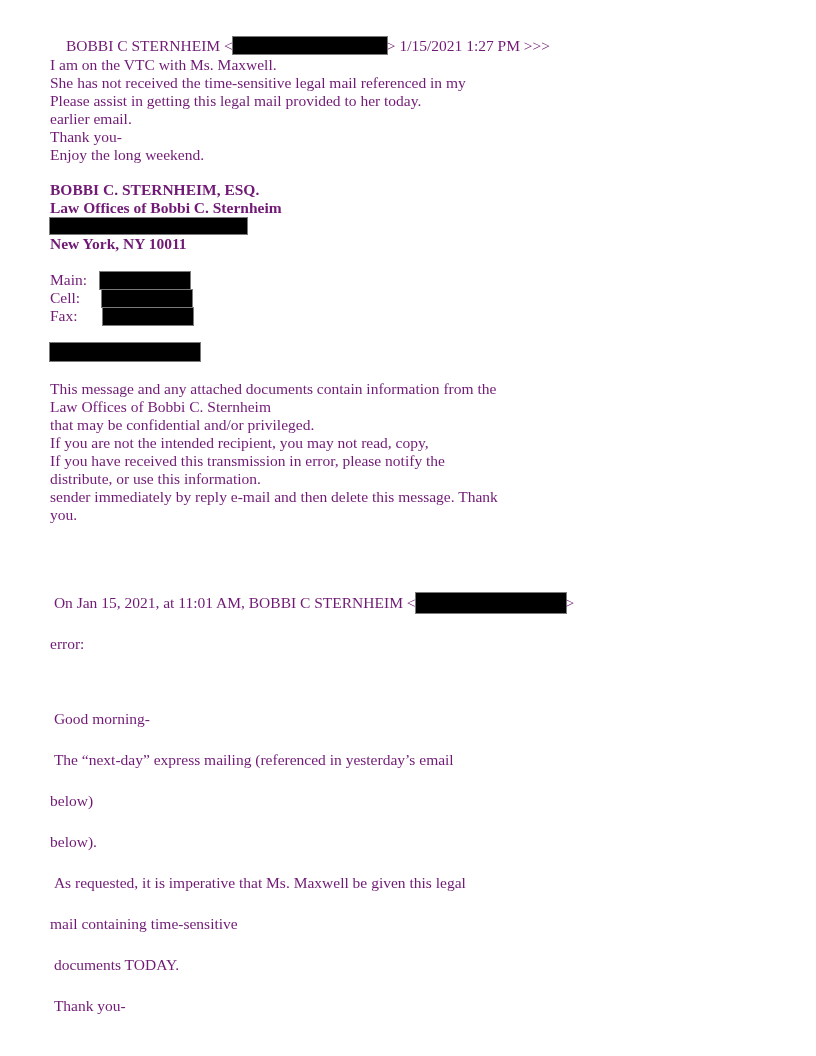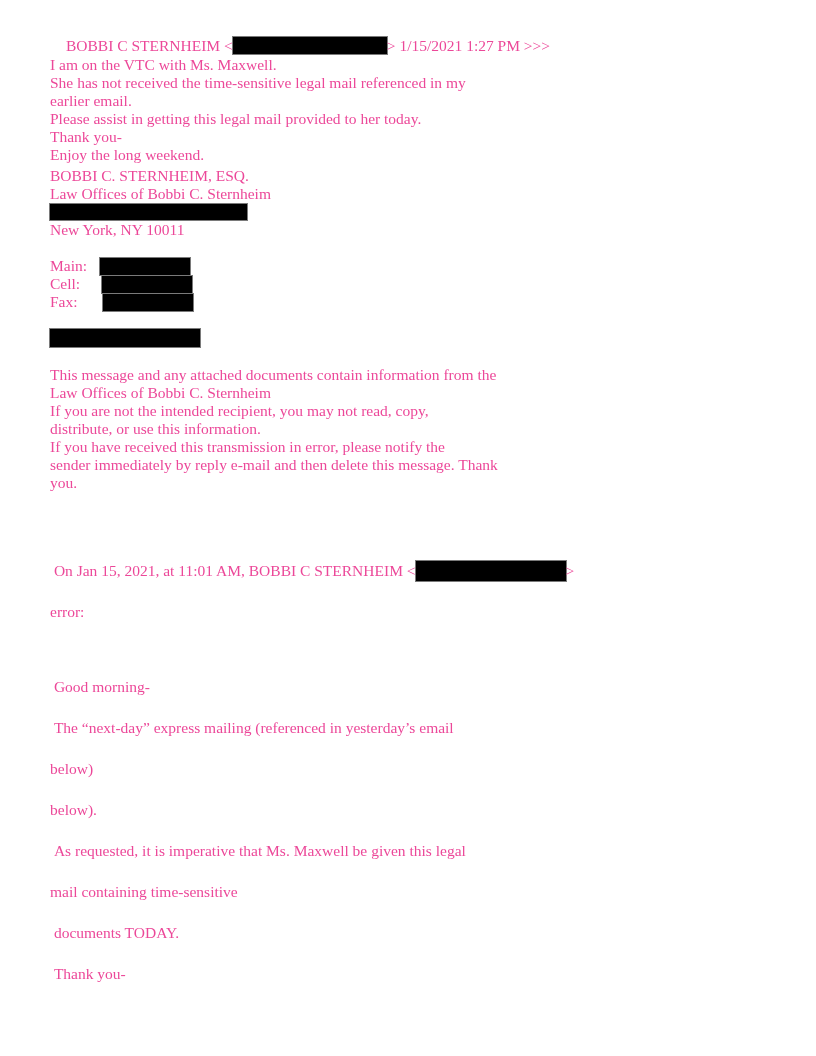--- a/index.html
+++ b/index.html
@@ -5,42 +5,42 @@
   html, body {
     margin: 0;
     padding: 0;
     background: #ffffff;
   }
   .page {
     position: relative;
     width: 816px;
     height: 1056px;
     background: #ffffff;
-    color: #ec4899;
+    color: #701a75;
     font-family: "Liberation Serif", "DejaVu Serif", serif;
     font-size: 15.5px;
     box-sizing: border-box;
     padding: 36px 50px 0 50px;
     overflow: hidden;
   }
   .line {
     white-space: pre-wrap;
   }
   
   .header-line {
     line-height: 20px;
     padding-left: 16px;
     white-space: pre-wrap;
   }
   
   .para .line {
     line-height: 18px;
   }
   .body-para { }
-  .sig-block { margin-top: 3px; }
+  .sig-block { margin-top: 17px; font-weight: bold; }
   .contact-block { margin-top: 18px; }
   .disclaimer { margin-top: 19px; }
   
   .quoted {
     margin-top: 62px;
   }
   .quoted .line {
     line-height: 34px;
     white-space: pre-wrap;
     margin-top: 7px;
@@ -94,22 +94,22 @@
 </head>
 <body>
 
 <div class="page">
 
   <div class="header-line"><span>BOBBI C STERNHEIM &lt;</span><span class="redact bar-header"></span><span>&gt; 1/15/2021 1:27 PM &gt;&gt;&gt;</span></div>
 
   <div class="para body-para">
     <div class="line">I am on the VTC with Ms. Maxwell.</div>
     <div class="line">She has not received the time-sensitive legal mail referenced in my</div>
+    <div class="line">Please assist in getting this legal mail provided to her today.</div>
     <div class="line">earlier email.</div>
-    <div class="line">Please assist in getting this legal mail provided to her today.</div>
     <div class="line">Thank you-</div>
     <div class="line">Enjoy the long weekend.</div>
   </div>
 
   <div class="sig-block">
     <div class="sig-line">BOBBI C. STERNHEIM, ESQ.</div>
     <div class="sig-line">Law Offices of Bobbi C. Sternheim</div>
     <span class="redact bar-address"></span>
     <div class="sig-line">New York, NY 10011</div>
   </div>
@@ -118,23 +118,24 @@
     <div class="contact-row"><span class="clabel">Main:</span><span class="redact bar-phone"></span></div>
     <div class="contact-row"><span class="clabel">Cell:</span><span class="redact bar-phone off1"></span></div>
     <div class="contact-row"><span class="clabel">Fax:</span><span class="redact bar-phone off2"></span></div>
   </div>
 
   <span class="redact bar-standalone"></span>
 
   <div class="para disclaimer">
     <div class="line">This message and any attached documents contain information from the</div>
     <div class="line">Law Offices of Bobbi C. Sternheim</div>
+    <div class="line">that may be confidential and/or privileged.</div>
     <div class="line">If you are not the intended recipient, you may not read, copy,</div>
+    <div class="line">If you have received this transmission in error, please notify the</div>
     <div class="line">distribute, or use this information.</div>
-    <div class="line">If you have received this transmission in error, please notify the</div>
     <div class="line">sender immediately by reply e-mail and then delete this message. Thank</div>
     <div class="line">you.</div>
   </div>
 
   <div class="quoted">
     <div class="line"><span> On Jan 15, 2021, at 11:01 AM, BOBBI C STERNHEIM &lt;</span><span class="redact bar-quoted"></span><span>&gt;</span></div>
     <div class="line">error:</div>
     <div class="blank-line"></div>
     <div class="line"> Good morning-</div>
     <div class="line"> The “next-day” express mailing (referenced in yesterday’s email</div>

